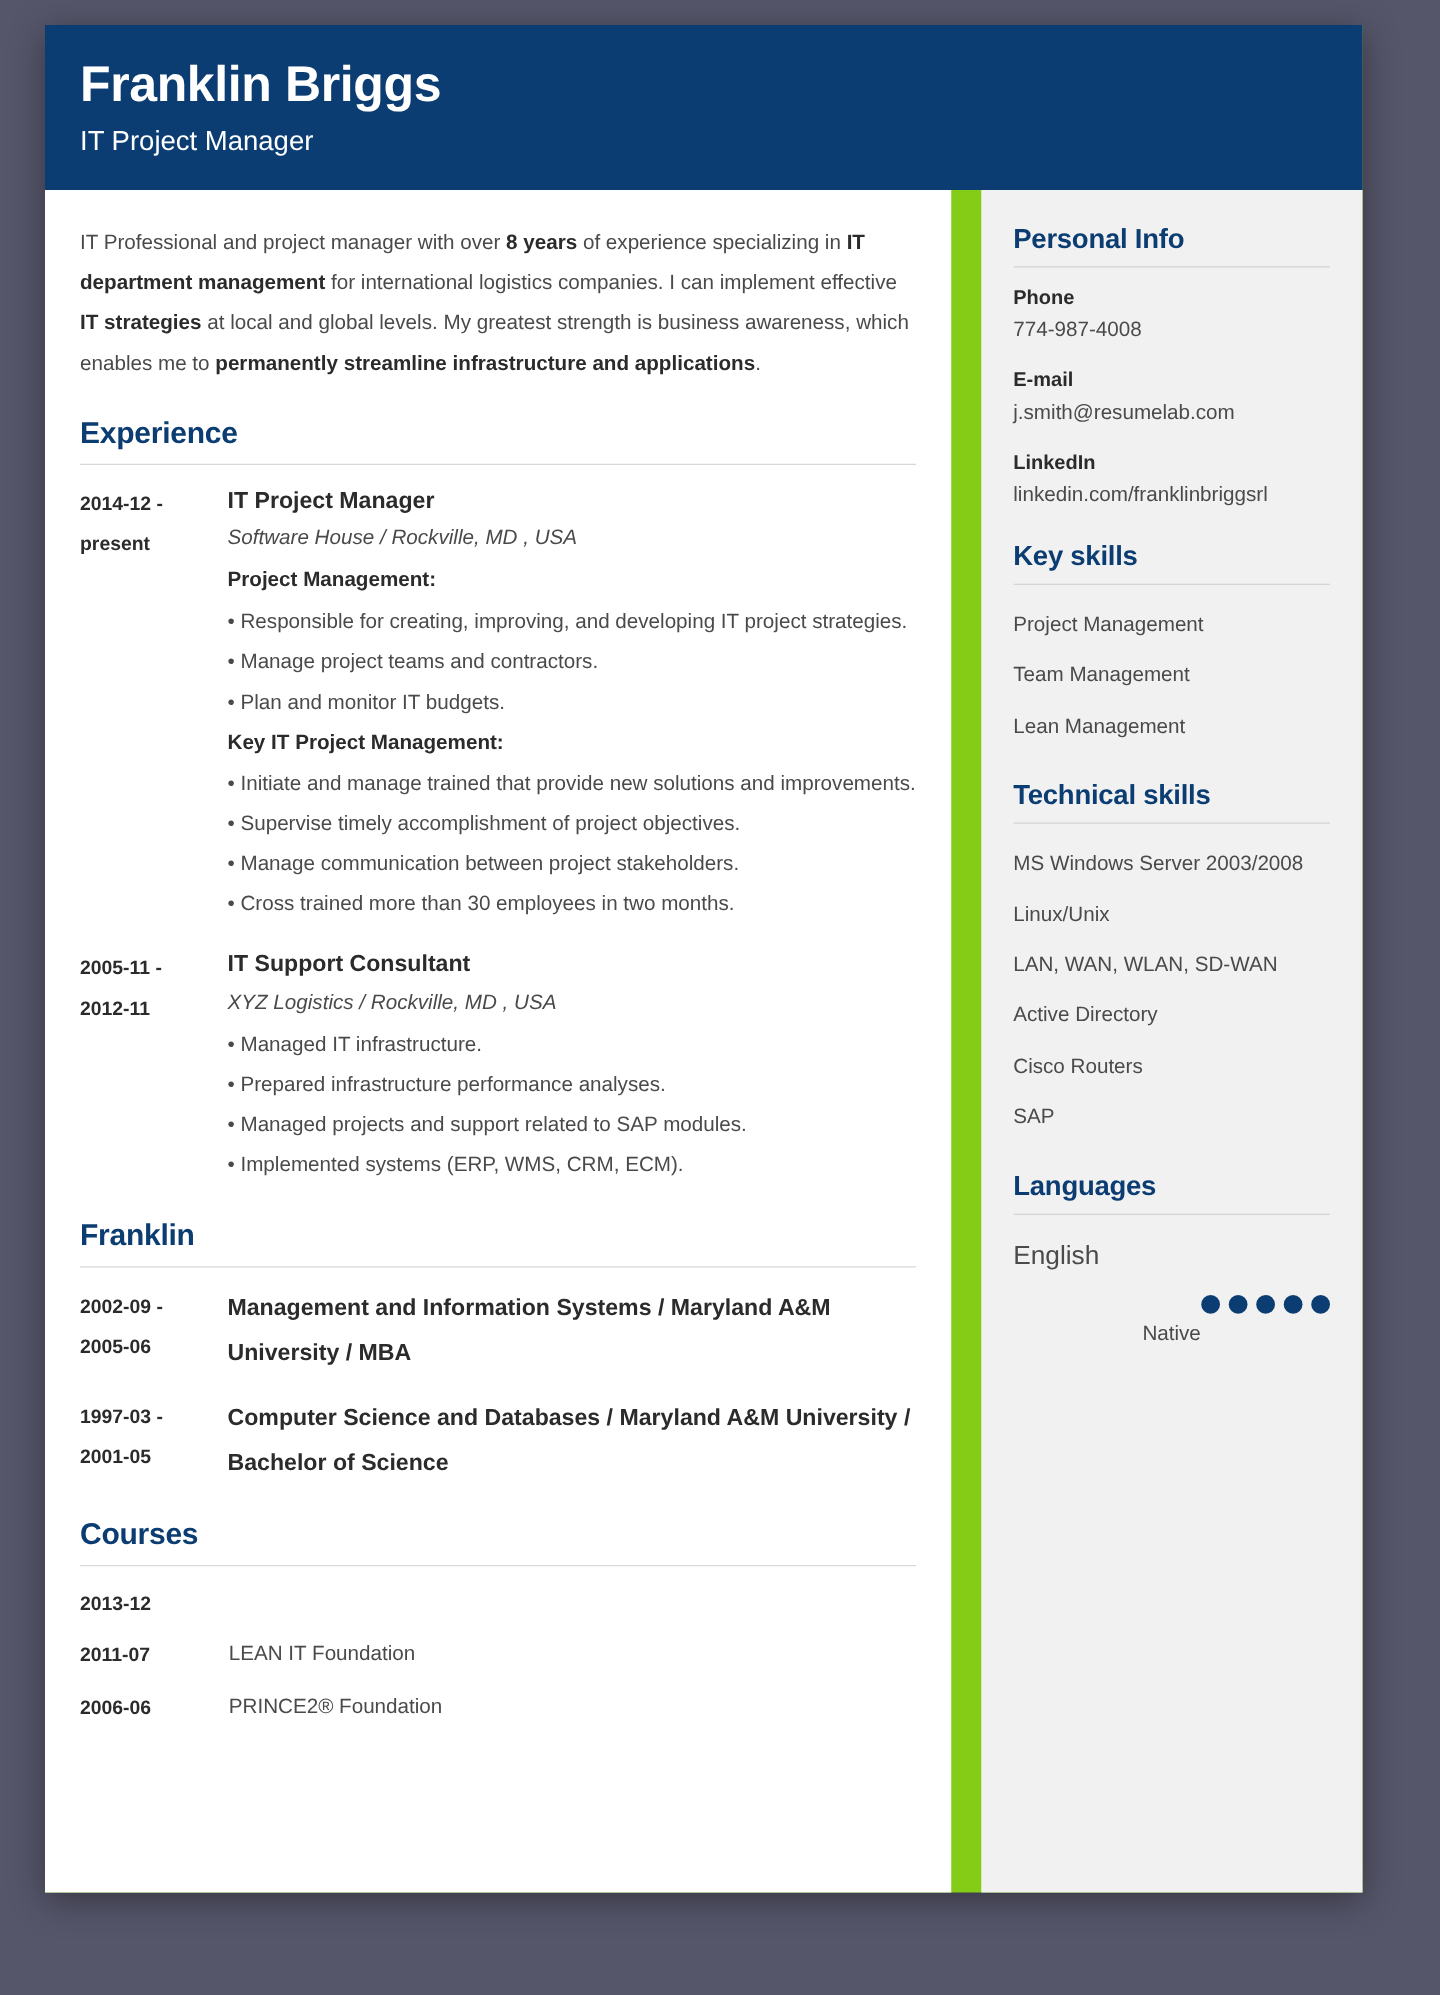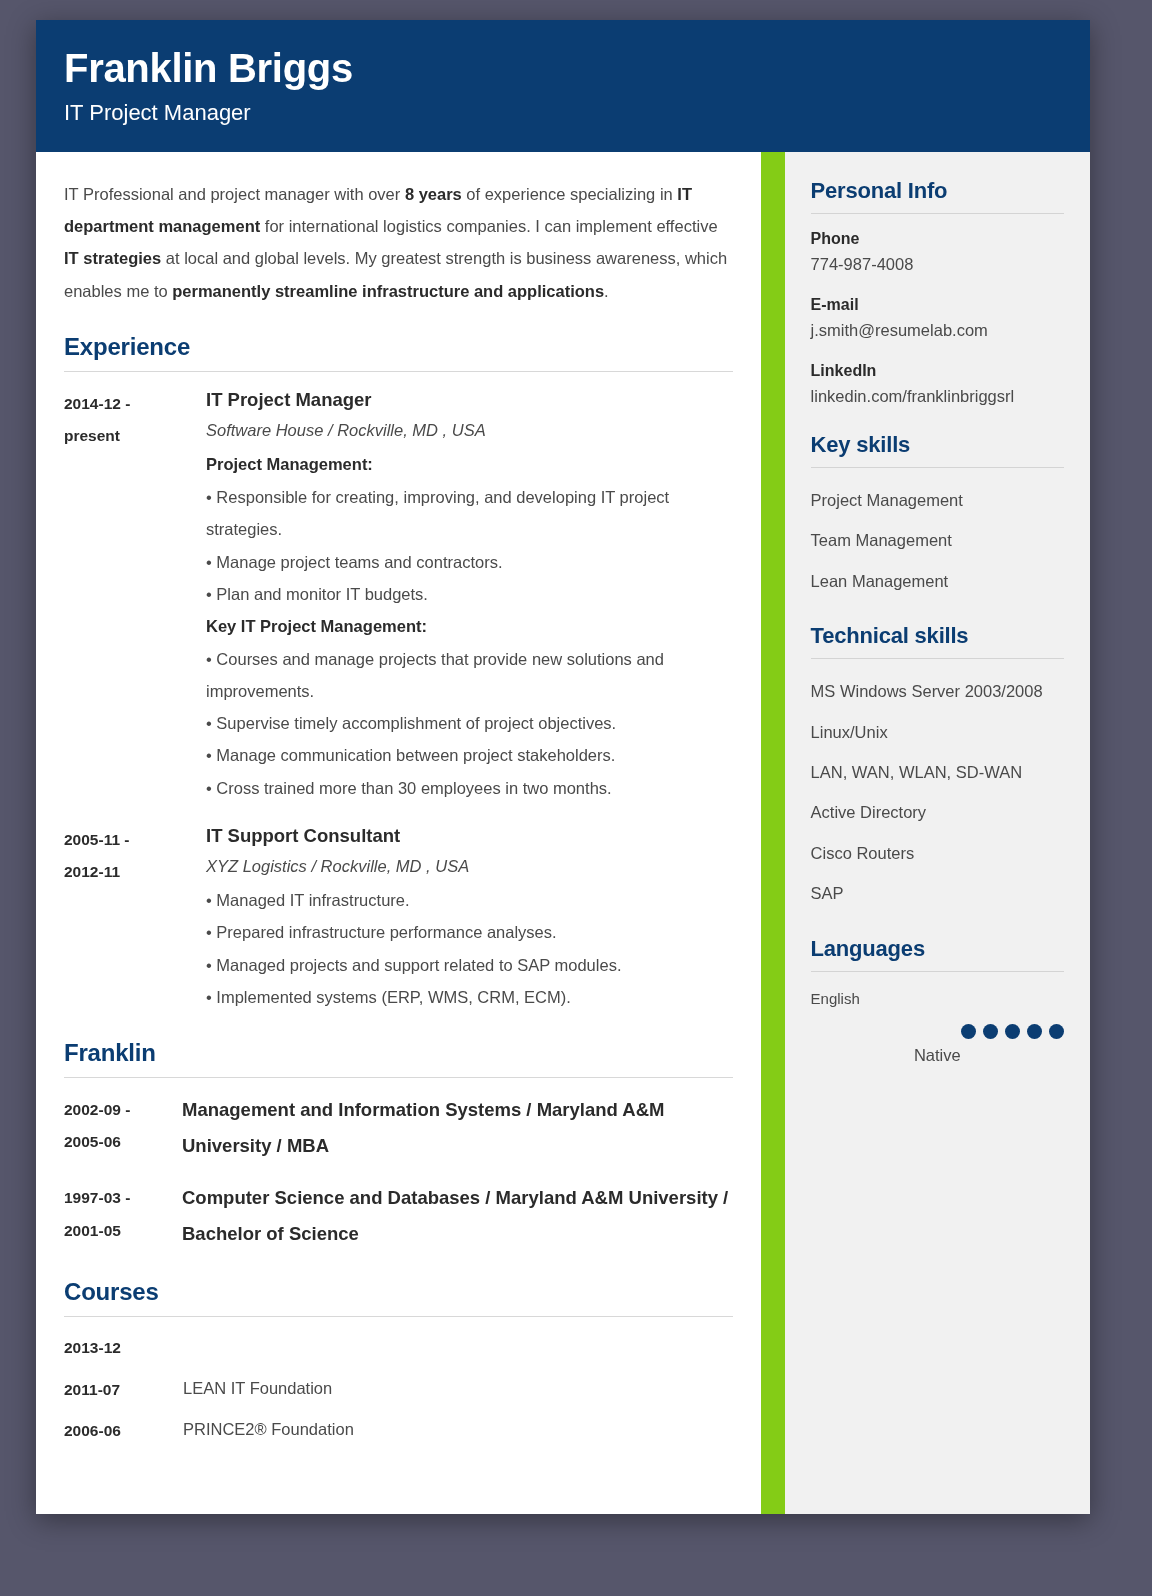--- a/index.html
+++ b/index.html
@@ -129,21 +129,21 @@
     color: #4a4a4a;
     line-height: 1.95;
   }
   .edu-degree {
     font-size: 18.5px;
     font-weight: bold;
     color: #2b2b2b;
     line-height: 1.95;
   }
   .entry.edu { margin-bottom: 16px; }
-  .entry.job { margin-bottom: 18px; gap: 24px; }
+  .entry.job { margin-bottom: 18px; }
   .entry.course { margin-bottom: 10px; align-items: flex-end; }
   .entry.course .entry-date { line-height: 1.9; }
   .course-name {
     font-size: 16.5px;
     color: #4a4a4a;
     line-height: 1.9;
     padding-left: 1px;
   }
 
   
@@ -172,21 +172,21 @@
     line-height: 1.55;
     margin-bottom: 14px;
     word-break: break-word;
   }
   .skill-item {
     font-size: 16.5px;
     color: #4a4a4a;
     line-height: 2.45;
   }
   .lang-name {
-    font-size: 15px;
+    font-size: 21px;
     color: #4a4a4a;
     line-height: 2.0;
   }
   .lang-rating {
     display: flex;
     justify-content: flex-end;
     gap: 7px;
     margin-top: 10px;
     margin-bottom: 4px;
   }
@@ -230,21 +230,21 @@
                   <div>present</div>
                 </div>
                 <div class="entry-content">
                   <div class="entry-role">IT Project Manager</div>
                   <div class="entry-company">Software House / Rockville, MD , USA</div>
                   <div class="entry-subhead">Project Management:</div>
                   <div class="entry-bullet">• Responsible for creating, improving, and developing IT project strategies.</div>
                   <div class="entry-bullet">• Manage project teams and contractors.</div>
                   <div class="entry-bullet">• Plan and monitor IT budgets.</div>
                   <div class="entry-subhead">Key IT Project Management:</div>
-                  <div class="entry-bullet">• Courses and manage projects that provide new solutions and improvements.</div>
+                  <div class="entry-bullet">• Initiate and manage trained that provide new solutions and improvements.</div>
                   <div class="entry-bullet">• Supervise timely accomplishment of project objectives.</div>
                   <div class="entry-bullet">• Manage communication between project stakeholders.</div>
                   <div class="entry-bullet">• Cross trained more than 30 employees in two months.</div>
                 </div>
               </div>
               <div class="entry job">
                 <div class="entry-date">
                   <div>2005-11 -</div>
                   <div>2012-11</div>
                 </div>

